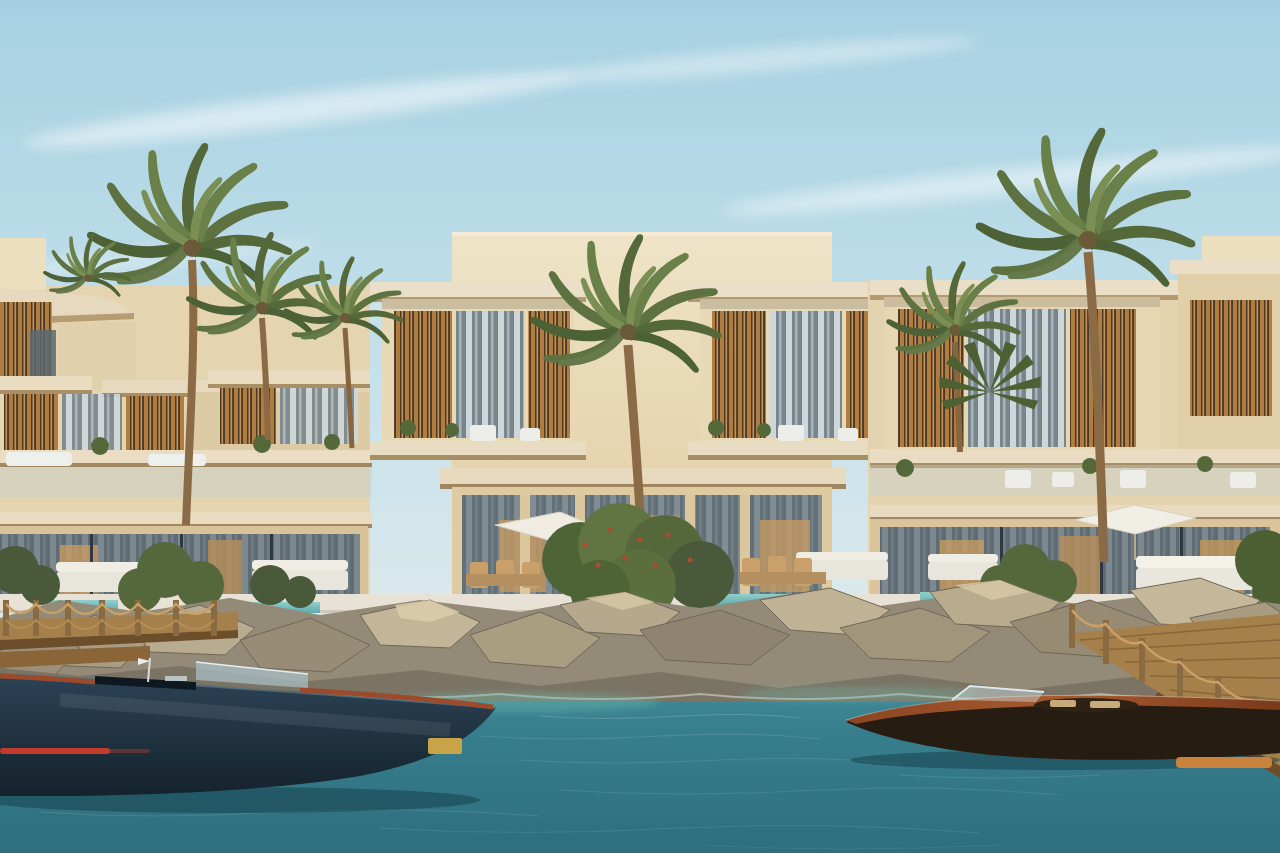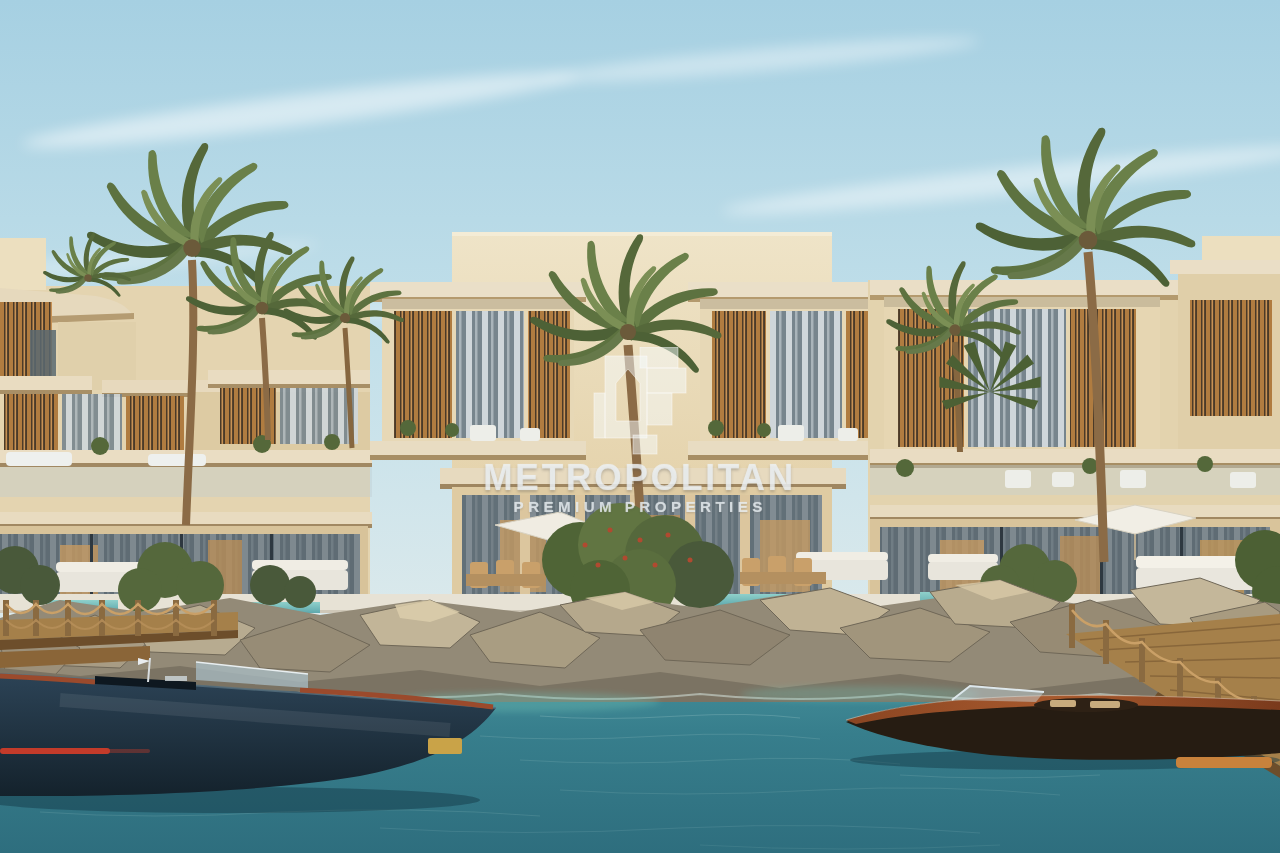--- a/index.html
+++ b/index.html
@@ -452,27 +452,13 @@
     <ellipse cx="1086" cy="705" rx="52" ry="7" fill="#2e2115"></ellipse>
     <rect x="1050" y="700" width="26" height="7" rx="2" fill="#c8ab7d"></rect>
         <rect x="1090" y="701" width="30" height="7" rx="2" fill="#c8ab7d"></rect>
     <path d="M952,700 L970,686 L1044,692" stroke="#e2eaee" stroke-width="2" fill="none"></path>
     <polygon points="952,700 970,686 1044,692 1036,702" fill="#cfe0e6" opacity="0.45"></polygon>
   </g>
 
   <rect x="1176" y="757" width="96" height="11" rx="4" fill="#c8823c"></rect>
 </svg>
 
-<div class="watermark">
-  <svg width="97" height="108" viewBox="0 0 97 108">
-    <g fill="rgba(246,251,253,0.5)" stroke="rgba(255,255,255,0.45)" stroke-width="1">
-      <rect x="48" y="0" width="38" height="21"></rect>
-      <path fill-rule="evenodd" d="M13,9 h42 v82 h-42 Z M24,74 V36 L36,22 L48,36 V74 Z"></path>
-      <rect x="55" y="21" width="39" height="25"></rect>
-      <rect x="55" y="46" width="25" height="32"></rect>
-      <rect x="41" y="88" width="24" height="19"></rect>
-      <rect x="2" y="46" width="11" height="45"></rect>
-    </g>
-  </svg>
-  <div class="wm-title">METROPOLITAN</div>
-  <div class="wm-sub">PREMIUM PROPERTIES</div>
 </div>
-</div>
 
 </body></html>

